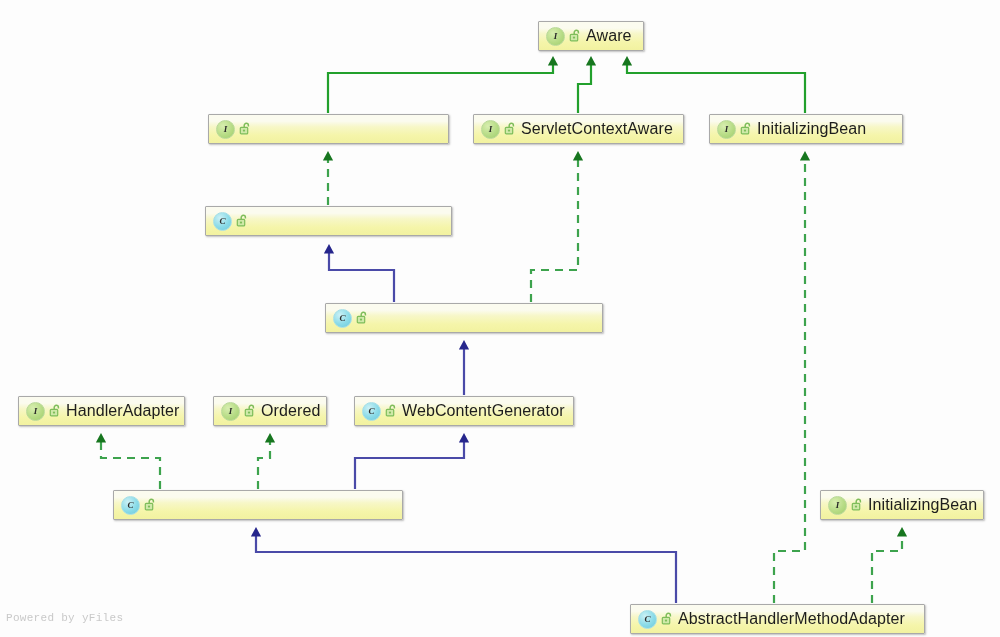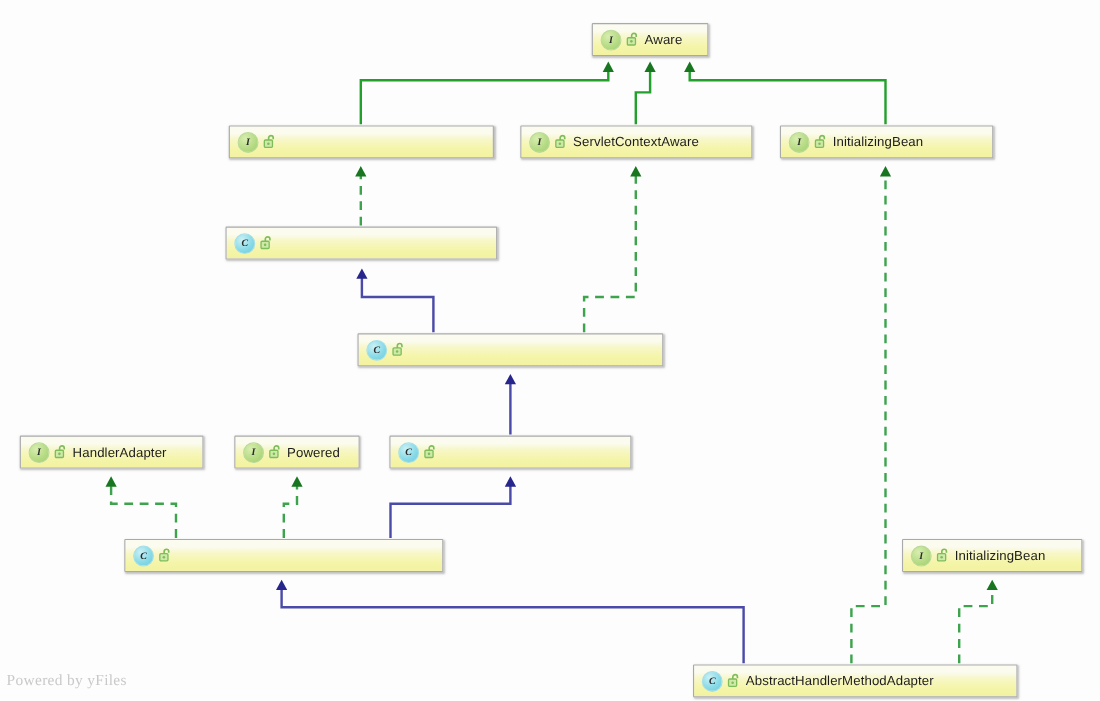--- a/index.html
+++ b/index.html
@@ -29,21 +29,21 @@
     align-items: center;
     height: 30px;
     padding: 0 9px 0 7px;
     border: 1px solid #a9a9a9;
     border-radius: 1px;
     background: linear-gradient(to bottom, #fbfbef 0%, #fbfbef 22%, #f7f7c8 42%, #f5f5aa 72%, #f2f2a0 100%);
     box-shadow: 1px 1px 2px rgba(90,90,90,0.38);
     white-space: nowrap;
   }
   .node-label {
-    font-size: 12px;
+    font-size: 16px;
     color: #1d1d1d;
     letter-spacing: 0.1px;
     line-height: 1;
     padding-left: 3px;
   }
   .type-badge {
     width: 17px;
     height: 17px;
     border-radius: 50%;
     display: inline-flex;
@@ -70,24 +70,24 @@
   .lock-icon {
     flex: 0 0 auto;
     width: 13px;
     height: 14px;
     margin-right: 1px;
   }
   .watermark {
     position: absolute;
     left: 6px;
     top: 612px;
-    font-size: 14px;
+    font-size: 11px;
     color: #c9c9c9;
     letter-spacing: 0.3px;
-    font-family: Liberation Serif, serif;
+    font-family: Liberation Mono, monospace;
   }
 </style>
 </head>
 <body>
 
 <div id="canvas">
 
   <svg id="edge-layer" viewBox="0 0 1000 637" xmlns="http://www.w3.org/2000/svg">
     <defs>
       <marker id="arrow-green" markerWidth="11" markerHeight="11" refX="2.2" refY="5.5" orient="auto" markerUnits="userSpaceOnUse">
@@ -234,32 +234,33 @@
 
   <div class="uml-node" style="left:213px; top:396px; width:114px;">
     <span class="type-badge iface">I</span>
     <span class="lock-icon">
       <svg viewBox="0 0 13 14" xmlns="http://www.w3.org/2000/svg">
         <path d="M5.2,5.5 L5.2,3.4 A2.1,2.1 0 0 1 9.4,3.4 L9.4,4.6" fill="none" stroke="#7ebd5a" stroke-width="1.5"></path>
         <rect x="1.3" y="5.3" width="7.4" height="6.6" rx="1" fill="#cfe9a8" stroke="#7ebd5a" stroke-width="1.2"></rect>
         <circle cx="5" cy="8.6" r="1.15" fill="#7ebd5a"></circle>
       </svg>
     </span>
-    <span class="node-label">Powered</span>
+    <span class="node-label">Ordered</span>
   </div>
 
   <div class="uml-node" style="left:354px; top:396px; width:220px;">
     <span class="type-badge cls">C</span>
     <span class="lock-icon">
       <svg viewBox="0 0 13 14" xmlns="http://www.w3.org/2000/svg">
         <path d="M5.2,5.5 L5.2,3.4 A2.1,2.1 0 0 1 9.4,3.4 L9.4,4.6" fill="none" stroke="#7ebd5a" stroke-width="1.5"></path>
         <rect x="1.3" y="5.3" width="7.4" height="6.6" rx="1" fill="#cfe9a8" stroke="#7ebd5a" stroke-width="1.2"></rect>
         <circle cx="5" cy="8.6" r="1.15" fill="#7ebd5a"></circle>
       </svg>
     </span>
+    <span class="node-label">WebContentGenerator</span>
   </div>
 
   <div class="uml-node" style="left:113px; top:490px; width:290px;">
     <span class="type-badge cls">C</span>
     <span class="lock-icon">
       <svg viewBox="0 0 13 14" xmlns="http://www.w3.org/2000/svg">
         <path d="M5.2,5.5 L5.2,3.4 A2.1,2.1 0 0 1 9.4,3.4 L9.4,4.6" fill="none" stroke="#7ebd5a" stroke-width="1.5"></path>
         <rect x="1.3" y="5.3" width="7.4" height="6.6" rx="1" fill="#cfe9a8" stroke="#7ebd5a" stroke-width="1.2"></rect>
         <circle cx="5" cy="8.6" r="1.15" fill="#7ebd5a"></circle>
       </svg>

